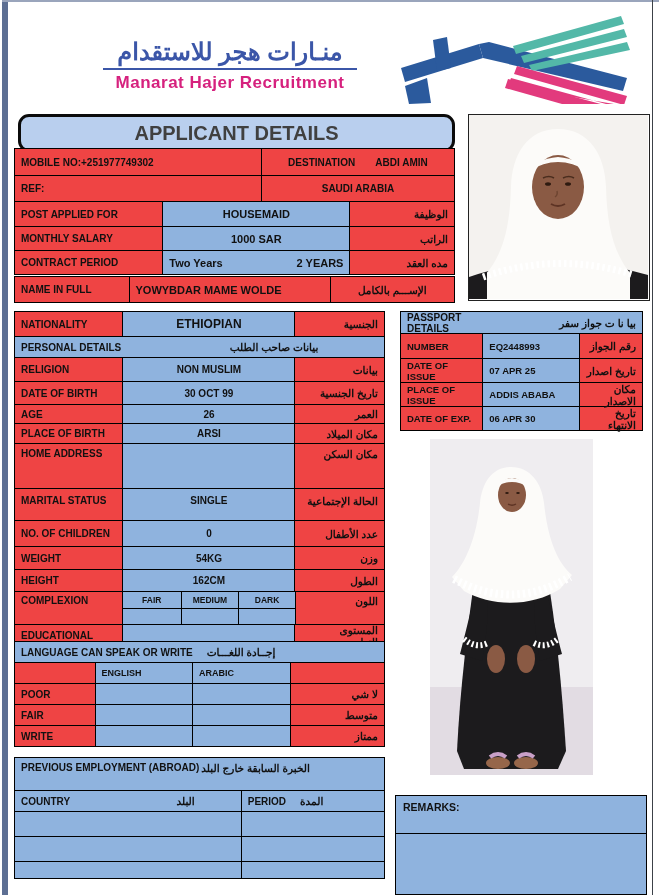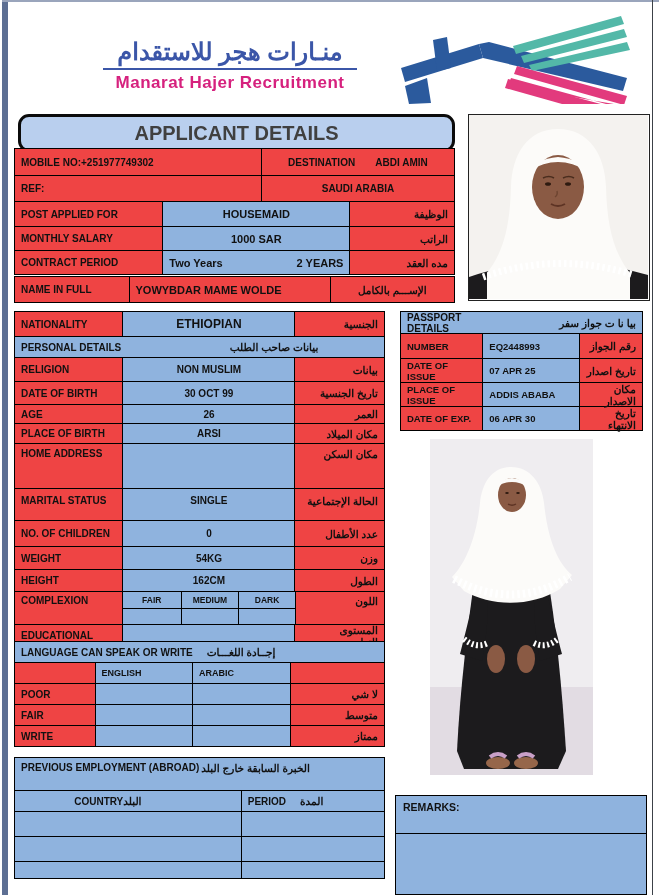--- a/index.html
+++ b/index.html
@@ -243,21 +243,21 @@
   </div>
 
   <div class="abs tbl" style="left:14px;top:757px;width:371px;">
     <div class="row sechead" style="height:32px;">
       <div class="cell" style="width:100%;border-left:none;align-items:flex-start;padding-top:4px;gap:2px;">
         <span>PREVIOUS EMPLOYMENT (ABROAD)</span>
         <span class="arz">الخبرة السابقة خارج البلد</span>
       </div>
     </div>
     <div class="row sechead" style="height:21px;">
-      <div class="cell blue" style="width:227px;justify-content:center;">
+      <div class="cell blue" style="width:227px;justify-content:space-between;">
         <span>COUNTRY</span>
         <span class="arz" style="padding-right:40px;">البلد</span>
       </div>
       <div class="cell blue" style="width:144px;gap:14px;">
         <span>PERIOD</span>
         <span class="arz">المدة</span>
       </div>
     </div>
     <div class="row" style="height:25px;">
       <div class="cell blue" style="width:227px;"></div>

